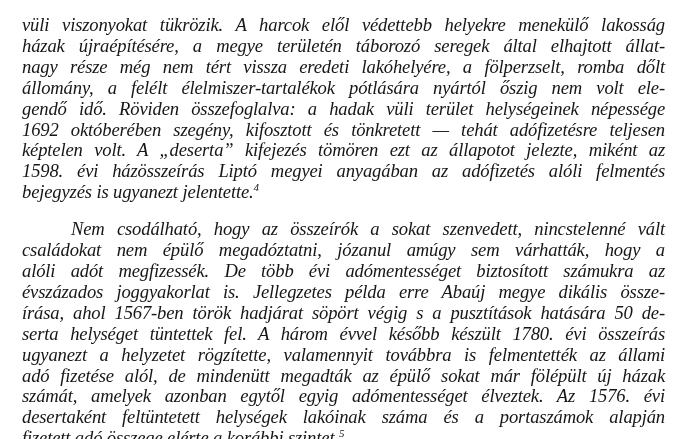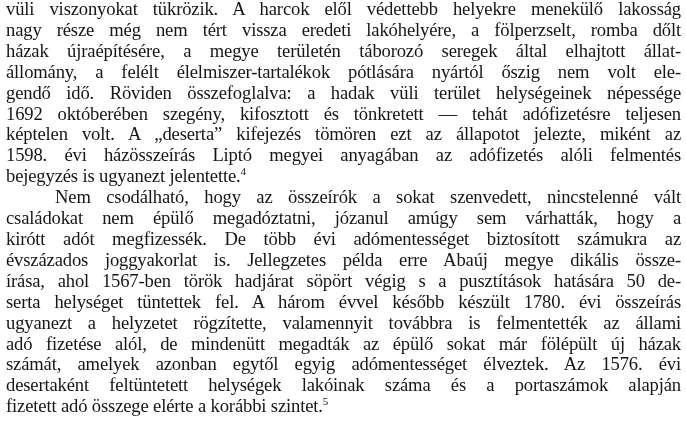--- a/index.html
+++ b/index.html
@@ -18,24 +18,25 @@
       left: 6px;
       top: -1px;
       width: 675px;
       font-family: "Liberation Serif", "DejaVu Serif", serif;
       font-size: 18.6px;
       line-height: 20.9px;
       color: #161616;
       letter-spacing: -0.15px;
     }
     .para {
-      margin: 0;
+      margin: 16px;
       text-align: justify;
       text-align-last: left;
       hyphens: manual;
+      font-style: italic;
     }
     .para .line {
       display: block;
       text-align: justify;
       text-align-last: justify;
       white-space: nowrap;
       overflow: visible;
     }
     .para .line.last {
       text-align-last: left;
@@ -51,34 +52,34 @@
       line-height: 0;
     }
   </style>
 </head>
 <body>
 
 <div class="page">
 
   <p class="para">
     <span class="line">vüli viszonyokat tükrözik. A harcok elől védettebb helyekre menekülő lakosság</span>
+    <span class="line">házak újraépítésére, a megye területén táborozó seregek által elhajtott állat-</span>
     <span class="line">nagy része még nem tért vissza eredeti lakóhelyére, a fölperzselt, romba dőlt</span>
-    <span class="line">házak újraépítésére, a megye területén táborozó seregek által elhajtott állat-</span>
     <span class="line">állomány, a felélt élelmiszer-tartalékok pótlására nyártól őszig nem volt ele-</span>
     <span class="line">gendő idő. Röviden összefoglalva: a hadak vüli terület helységeinek népessége</span>
     <span class="line">1692 októberében szegény, kifosztott és tönkretett — tehát adófizetésre teljesen</span>
     <span class="line">képtelen volt. A „deserta” kifejezés tömören ezt az állapotot jelezte, miként az</span>
     <span class="line">1598. évi házösszeírás Liptó megyei anyagában az adófizetés alóli felmentés</span>
     <span class="line last"><span>bejegyzés is ugyanezt jelentette.</span><sup class="fn">4</sup></span>
   </p>
 
   <p class="para">
     <span class="line indent">Nem csodálható, hogy az összeírók a sokat szenvedett, nincstelenné vált</span>
     <span class="line">családokat nem épülő megadóztatni, józanul amúgy sem várhatták, hogy a</span>
-    <span class="line">kirótt adót megfizessék. De több évi adómentességet biztosított számukra az</span>
+    <span class="line">alóli adót megfizessék. De több évi adómentességet biztosított számukra az</span>
     <span class="line">évszázados joggyakorlat is. Jellegzetes példa erre Abaúj megye dikális össze-</span>
     <span class="line">írása, ahol 1567-ben török hadjárat söpört végig s a pusztítások hatására 50 de-</span>
     <span class="line">serta helységet tüntettek fel. A három évvel később készült 1780. évi összeírás</span>
     <span class="line">ugyanezt a helyzetet rögzítette, valamennyit továbbra is felmentették az állami</span>
     <span class="line">adó fizetése alól, de mindenütt megadták az épülő sokat már fölépült új házak</span>
     <span class="line">számát, amelyek azonban egytől egyig adómentességet élveztek. Az 1576. évi</span>
     <span class="line">desertaként feltüntetett helységek lakóinak száma és a portaszámok alapján</span>
     <span class="line last"><span>fizetett adó összege elérte a korábbi szintet.</span><sup class="fn">5</sup></span>
   </p>
 

